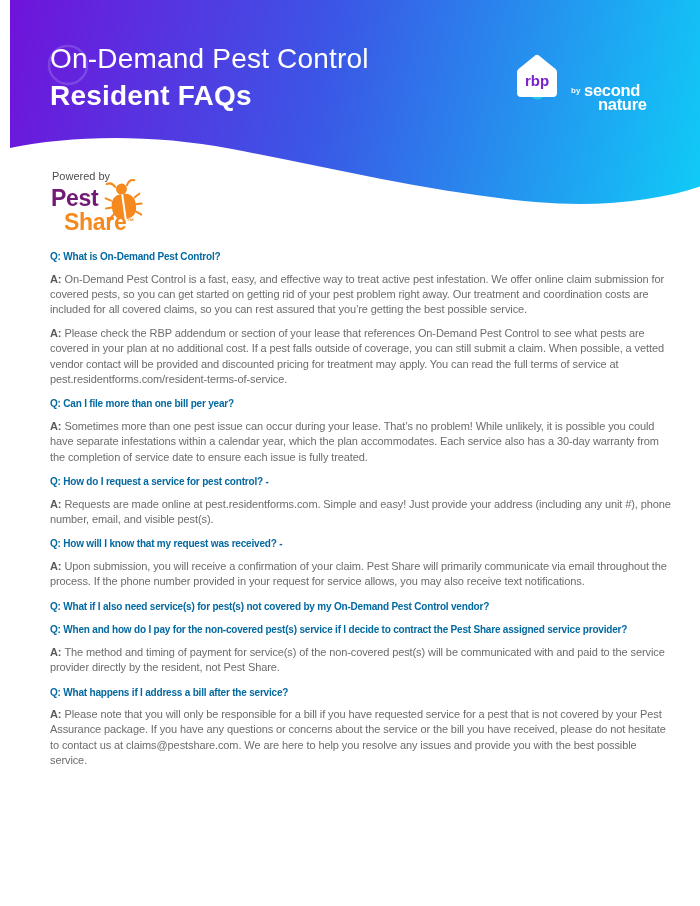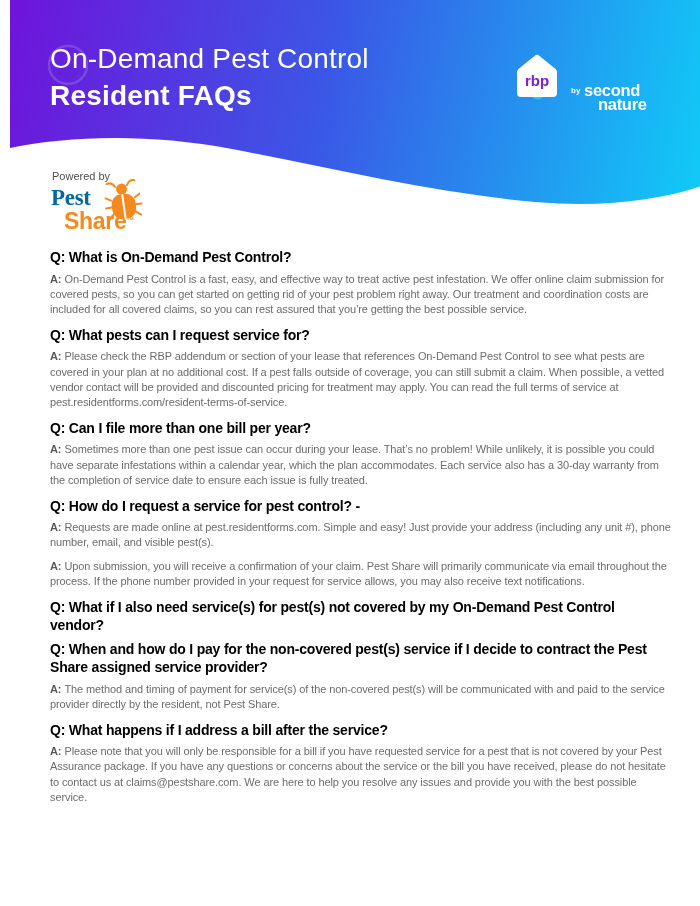--- a/index.html
+++ b/index.html
@@ -16,28 +16,28 @@
   .title-2{font-size:28px;font-weight:700;line-height:37px;letter-spacing:.2px;margin:0;}
   .rbp-logo{position:absolute;left:500px;top:51px;display:flex;align-items:flex-end;}
   .sn-text{position:relative;color:#ffffff;margin-left:7px;padding-left:13px;margin-top:-6px;}
   .sn-by{position:absolute;left:0;top:3px;font-size:8px;font-weight:700;opacity:.95;}
   .sn-line{font-size:16.5px;font-weight:700;line-height:14px;letter-spacing:-.3px;}
   .sn-line2{margin-left:14px;}
   
   .powered-by{position:absolute;left:41px;top:170px;width:140px;}
   .pb-label{display:block;font-size:11px;color:#4d4d4f;margin:0 0 3px 1px;}
   .ps-mark{position:relative;}
-  .ps-line1{font-size:23px;font-weight:700;color:#0369a1;letter-spacing:-.3px;font-family:Liberation Serif, serif;}
+  .ps-line1{font-size:23px;font-weight:700;color:#701a75;letter-spacing:-.3px;}
   .ps-line2{font-size:23px;font-weight:700;color:#F6891E;letter-spacing:-.3px;margin-left:13px;margin-top:-3px;}
   .ps-tm{font-size:8px;vertical-align:6px;}
   .beetle{position:absolute;left:52px;top:-7px;}
   
   .content{position:absolute;left:40px;top:248px;width:622px;}
   .faq-q{
-    color:#000000;font-size:14px;font-weight:700;line-height:18.5px;
+    color:#0369a1;font-size:10px;font-weight:700;line-height:18.5px;
     letter-spacing:-.2px;margin:0 0 5px 0;
   }
   .faq-a{
     color:#6B6C6E;font-size:11px;line-height:15.4px;letter-spacing:-.1px;margin:0 0 8px 0;
   }
   .a-label{font-weight:700;color:#58595B;margin-right:3px;}
 </style>
 </head>
 <body>
 
@@ -105,35 +105,35 @@
   </div>
 
   <main class="content">
 
     <section>
       <h3 class="faq-q">Q: What is On-Demand Pest Control?</h3>
       <p class="faq-a"><span class="a-label">A:</span><span>On-Demand Pest Control is a fast, easy, and effective way to treat active pest infestation. We offer online claim submission for covered pests, so you can get started on getting rid of your pest problem right away. Our treatment and coordination costs are included for all covered claims, so you can rest assured that you’re getting the best possible service.</span></p>
     </section>
 
     <section>
-      <h3 class="faq-q">Q: What pests can I request service for?</h3>
       <p class="faq-a"><span class="a-label">A:</span><span>Please check the RBP addendum or section of your lease that references On-Demand Pest Control to see what pests are covered in your plan at no additional cost. If a pest falls outside of coverage, you can still submit a claim. When possible, a vetted vendor contact will be provided and discounted pricing for treatment may apply. You can read the full terms of service at pest.residentforms.com/resident-terms-of-service.</span></p>
     </section>
 
     <section>
       <h3 class="faq-q">Q: Can I file more than one bill per year?</h3>
       <p class="faq-a"><span class="a-label">A:</span><span>Sometimes more than one pest issue can occur during your lease. That’s no problem! While unlikely, it is possible you could have separate infestations within a calendar year, which the plan accommodates. Each service also has a 30-day warranty from the completion of service date to ensure each issue is fully treated.</span></p>
     </section>
 
     <section>
       <h3 class="faq-q">Q: How do I request a service for pest control? -</h3>
       <p class="faq-a"><span class="a-label">A:</span><span>Requests are made online at pest.residentforms.com. Simple and easy! Just provide your address (including any unit #), phone number, email, and visible pest(s).</span></p>
     </section>
 
     <section>
+      <h3 class="faq-q">Q: How will I know that my request was received? -</h3>
       <p class="faq-a"><span class="a-label">A:</span><span>Upon submission, you will receive a confirmation of your claim. Pest Share will primarily communicate via email throughout the process. If the phone number provided in your request for service allows, you may also receive text notifications.</span></p>
     </section>
 
     <section>
       <h3 class="faq-q">Q: What if I also need service(s) for pest(s) not covered by my On-Demand Pest Control vendor?</h3>
     </section>
 
     <section>
       <h3 class="faq-q">Q: When and how do I pay for the non-covered pest(s) service if I decide to contract the Pest Share assigned service provider?</h3>
       <p class="faq-a"><span class="a-label">A:</span><span>The method and timing of payment for service(s) of the non-covered pest(s) will be communicated with and paid to the service provider directly by the resident, not Pest Share.</span></p>

